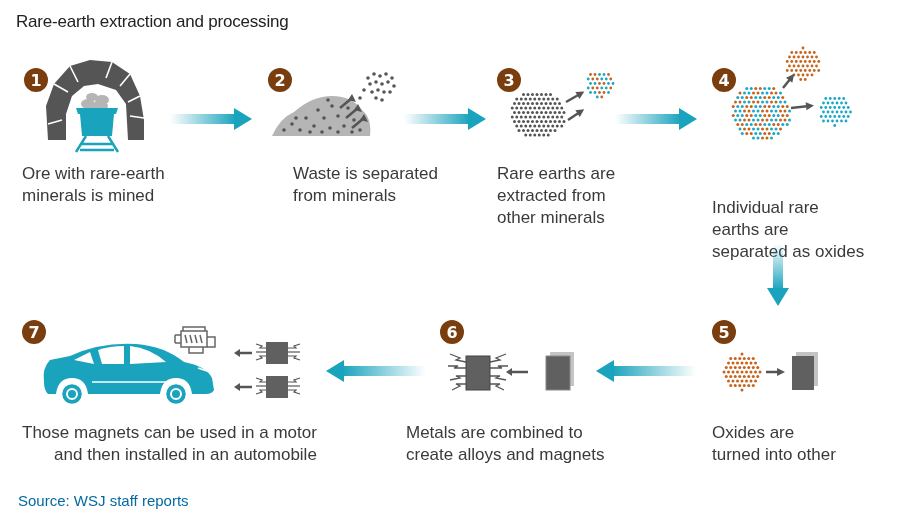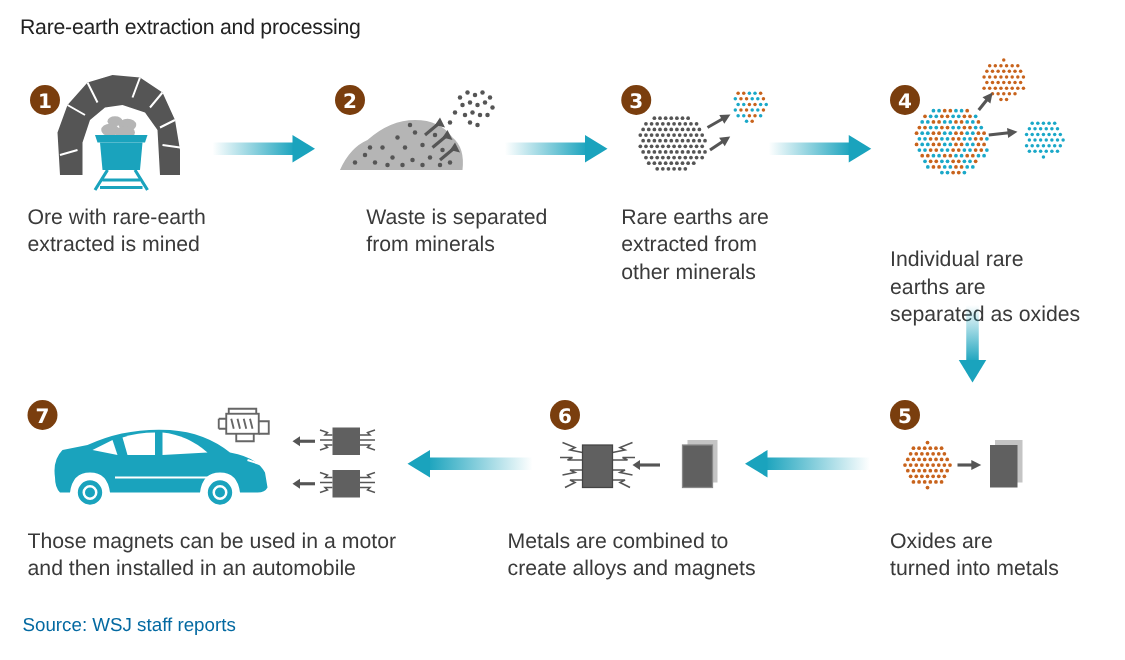--- a/index.html
+++ b/index.html
@@ -26,21 +26,21 @@
   <path d="M8 68 L22 64 M104 62 L90 60" stroke="#fff" stroke-width="1.6"></path>
   <ellipse cx="52" cy="41" rx="6" ry="4" fill="#b5b5b5"></ellipse>
   <ellipse cx="62" cy="44" rx="7" ry="5" fill="#b5b5b5"></ellipse>
   <ellipse cx="48" cy="48" rx="7" ry="5" fill="#b5b5b5"></ellipse>
   <ellipse cx="60" cy="50" rx="8" ry="5" fill="#b5b5b5"></ellipse>
   <path d="M36 52 L78 52 L76 58 L38 58 Z" fill="#1aa3bd"></path>
   <path d="M40 58 L74 58 L72 80 L42 80 Z" fill="#1aa3bd"></path>
   <path d="M46 80 L36 96 M68 80 L78 96 M42 88 L72 88 M40 94 L74 94" stroke="#1aa3bd" stroke-width="2.5" fill="none"></path>
 </svg>
 <div class="abs label" style="left:22px;top:163px;">Ore with rare-earth
-extracted is mined</div>
+minerals is mined</div>
 
 <svg style="left:170px;top:108px;" width="82" height="22" viewBox="0 0 82 22">
   <defs>
       <linearGradient id="gr" x1="0" x2="1">
         <stop offset="0" stop-color="#1aa3bd" stop-opacity="0"></stop>
         <stop offset="1" stop-color="#1aa3bd"></stop>
       </linearGradient>
     </defs>
   <rect x="0" y="6" width="66" height="10" fill="url(#gr)"></rect>
   <polygon points="64,0 82,11 64,22" fill="#1aa3bd"></polygon>
@@ -545,21 +545,21 @@
     <circle cx="22.25" cy="37.5" r="1.5" fill="#c8631c"></circle>
     <circle cx="26.75" cy="37.5" r="1.5" fill="#c8631c"></circle>
     <circle cx="31.25" cy="37.5" r="1.5" fill="#c8631c"></circle>
     <circle cx="20" cy="42" r="1.5" fill="#c8631c"></circle>
     <line x1="44" y1="24" x2="58" y2="24" stroke="#555555" stroke-width="2.5"></line>
     <polygon points="63,24 55.05749441372327,28.04248201909795 55.05749441372327,19.95751798090205" fill="#555555"></polygon>
     <rect x="74" y="4" width="22" height="34" fill="#c4c4c4"></rect>
     <rect x="70" y="8" width="22" height="34" fill="#606060"></rect>
   </svg>
 <div class="abs label" style="left:712px;top:422px;">Oxides are
-turned into metals</div>
+turned into other</div>
 
 <svg style="left:596px;top:360px;" width="100" height="22" viewBox="0 0 100 22">
   <defs>
       <linearGradient id="grl" x1="1" x2="0">
         <stop offset="0" stop-color="#1aa3bd" stop-opacity="0"></stop>
         <stop offset="1" stop-color="#1aa3bd"></stop>
       </linearGradient>
     </defs>
   <rect x="16" y="6" width="84" height="10" fill="url(#grl)"></rect>
   <polygon points="18,0 0,11 18,22" fill="#1aa3bd"></polygon>
@@ -629,16 +629,16 @@
       <path d="M66 46 L54 46"></path>
       <path d="M66 54 L60 52 L62 50 L54 50"></path>
   </g>
   <rect x="32" y="2" width="22" height="22" fill="#606060"></rect>
   <rect x="32" y="36" width="22" height="22" fill="#606060"></rect>
   <line x1="6" y1="13" x2="18" y2="13" stroke="#555" stroke-width="2.5"></line>
     <polygon points="6,9 0,13 6,17" fill="#555"></polygon>
   <line x1="6" y1="47" x2="18" y2="47" stroke="#555" stroke-width="2.5"></line>
     <polygon points="6,43 0,47 6,51" fill="#555"></polygon>
 </svg>
-<div class="abs label" style="left:22px;top:422px;">Those magnets can be used in a motor
+<div class="abs label" style="left:22px;top:422px;text-align:right;">Those magnets can be used in a motor
 and then installed in an automobile</div>
 
 <div class="abs source">Source: WSJ staff reports</div>
 
 </body></html>

